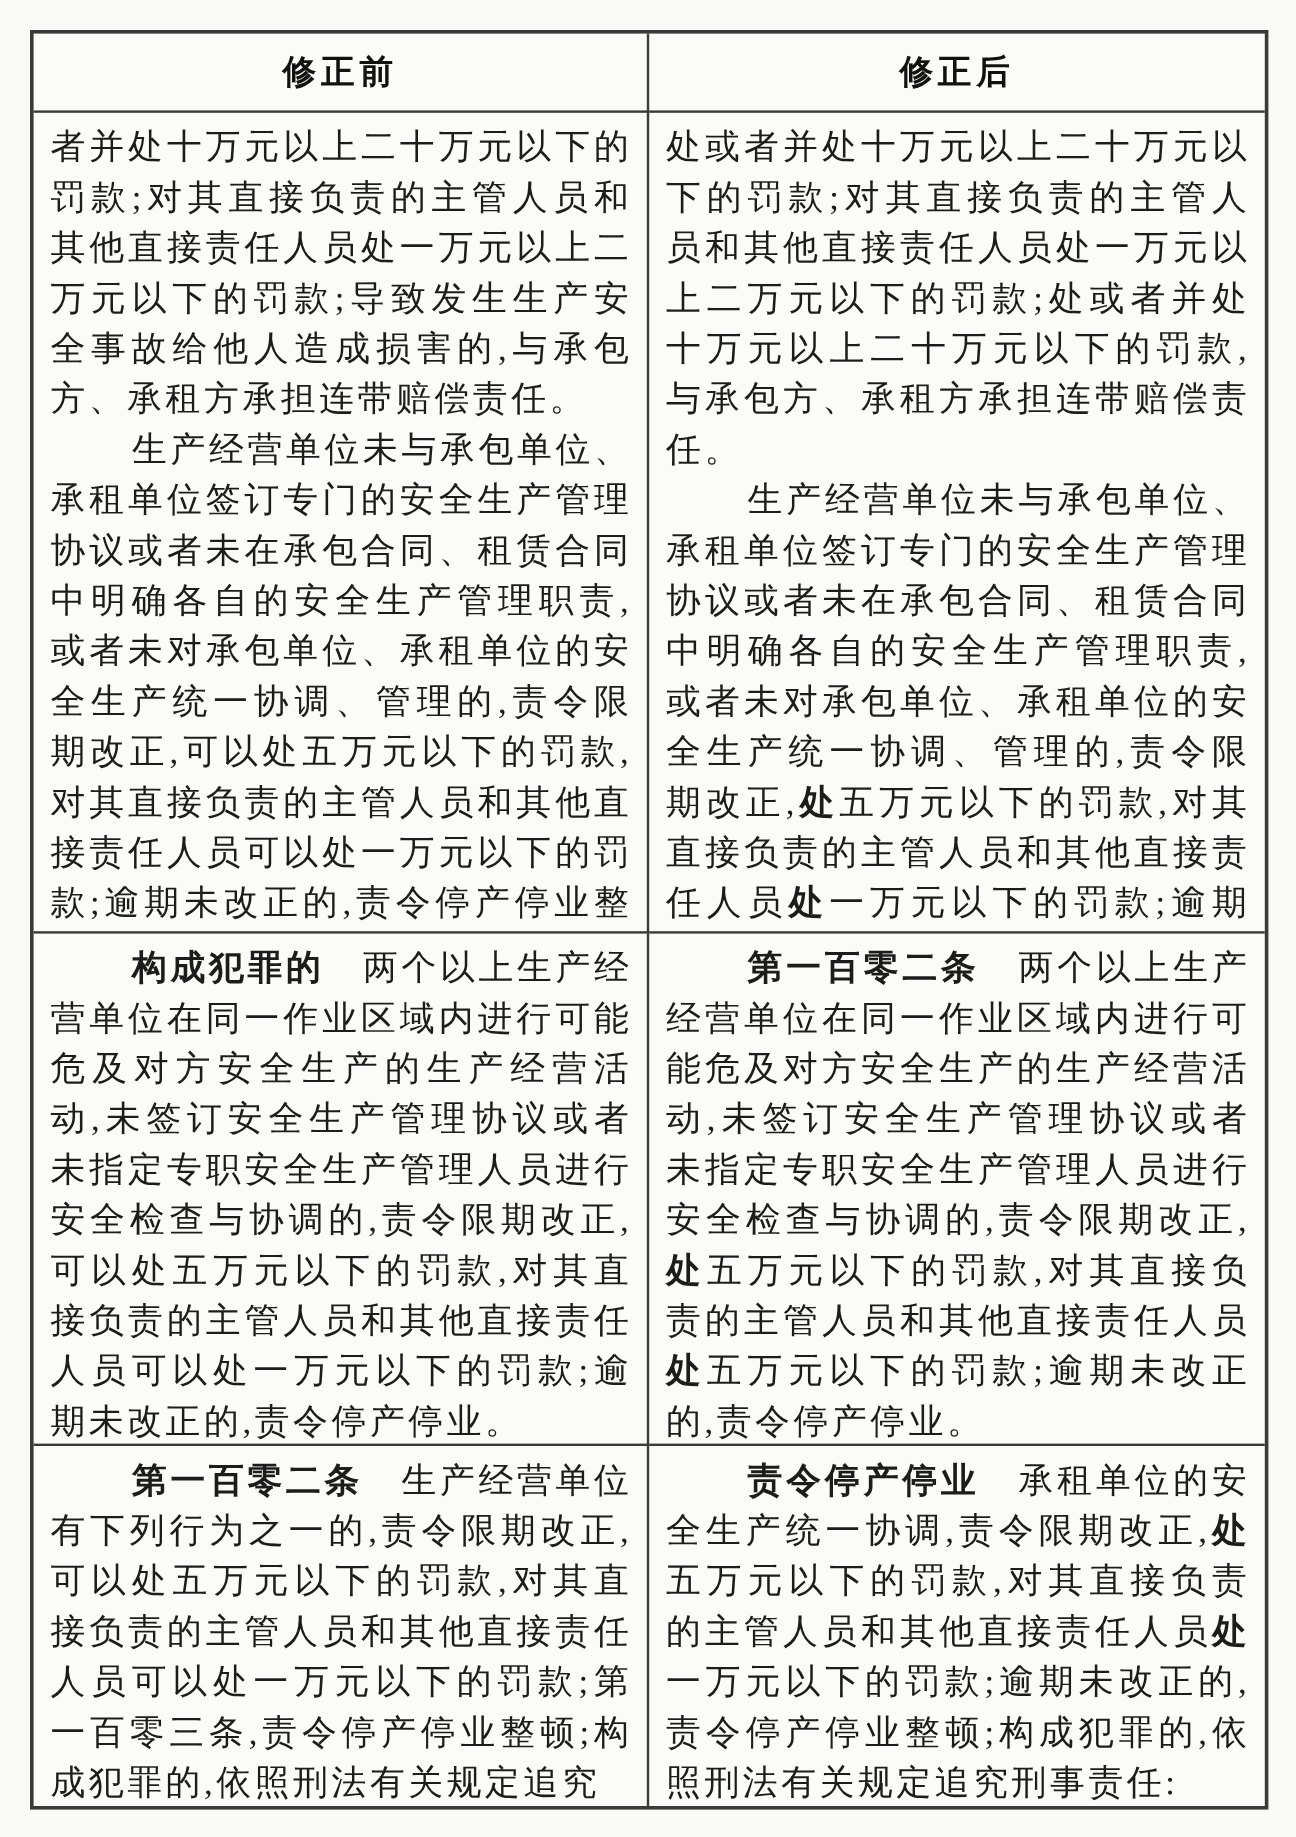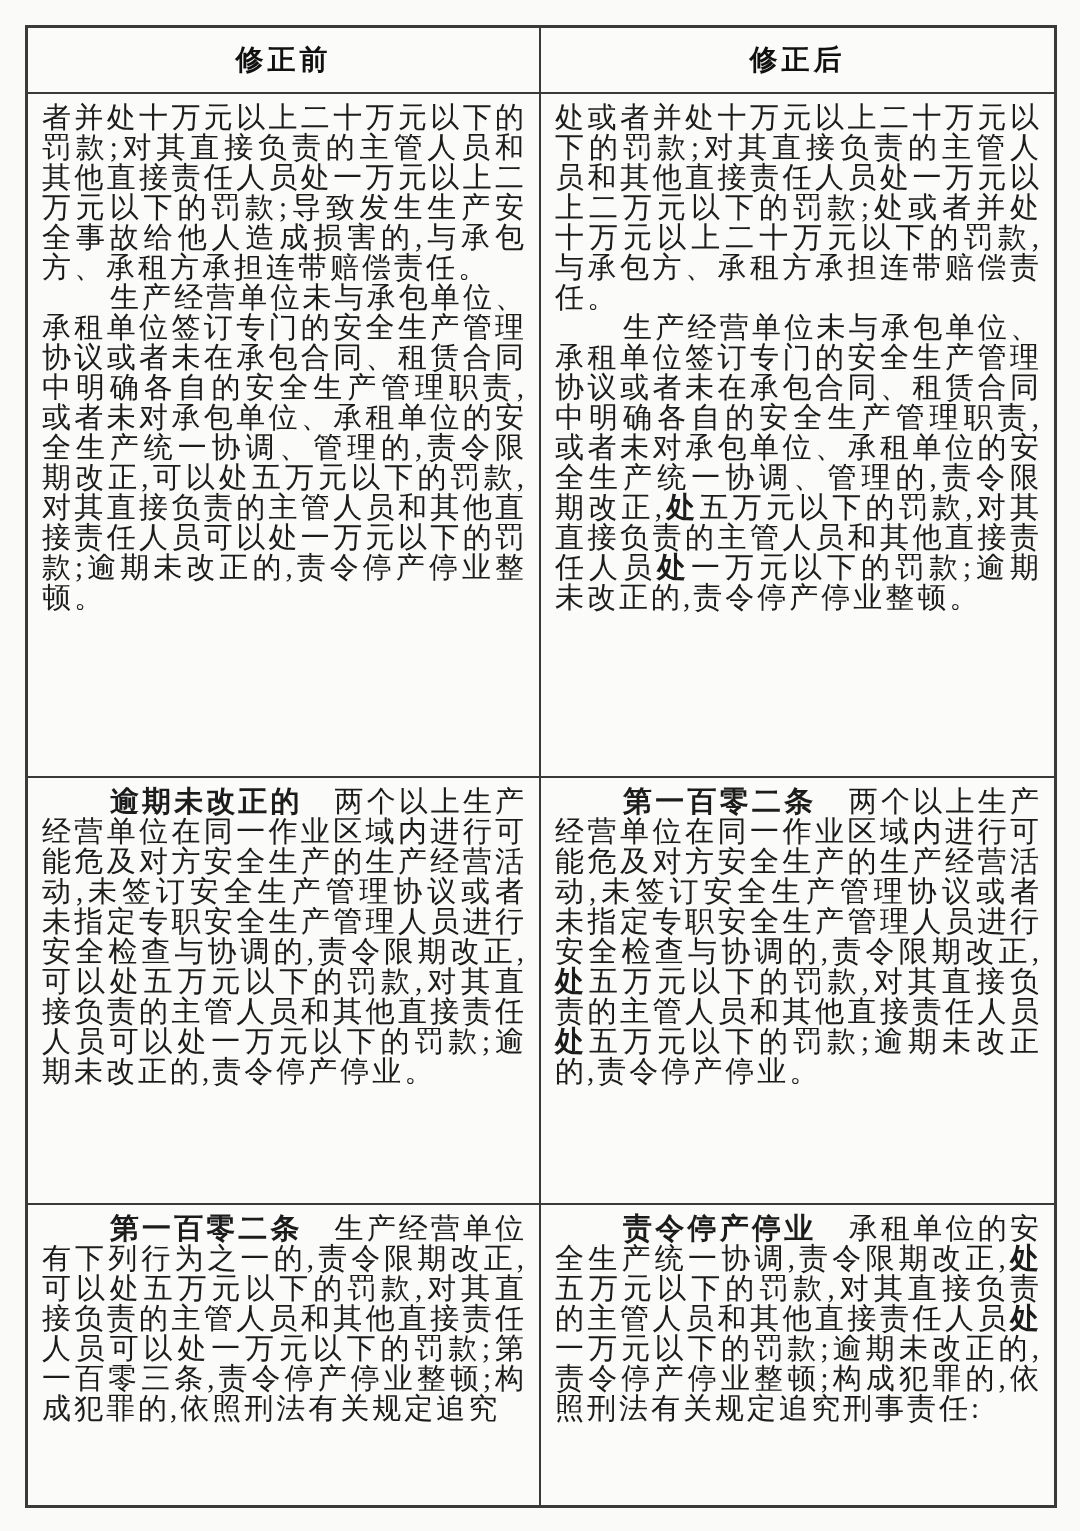--- a/index.html
+++ b/index.html
@@ -44,21 +44,21 @@
     font-family: "Liberation Sans", "DejaVu Sans", sans-serif;
     font-weight: 700;
     font-size: 28px;
     letter-spacing: 4px;
     padding: 11px;
     color: #111;
   }
   .para {
     margin: 0;
     font-size: 29px;
-    line-height: 30px;
+    line-height: 42px;
     letter-spacing: 3px;
     text-align: justify;
     text-justify: inter-ideograph;
     color: #1c1c1c;
   }
   .para.indent { text-indent: 68px; }
   .run { font-weight: 400; }
   .run.bold {
     font-family: "Liberation Sans", "DejaVu Sans", sans-serif;
     font-weight: 700;
@@ -76,21 +76,21 @@
     <div class="cell col-left row-sep">
         <p class="para"><span class="run">者并处十万元以上二十万元以下的罚款;对其直接负责的主管人员和其他直接责任人员处一万元以上二万元以下的罚款;导致发生生产安全事故给他人造成损害的,与承包方、承租方承担连带赔偿责任。</span></p>
         <p class="para indent"><span class="run">生产经营单位未与承包单位、承租单位签订专门的安全生产管理协议或者未在承包合同、租赁合同中明确各自的安全生产管理职责,或者未对承包单位、承租单位的安全生产统一协调、管理的,责令限期改正,可以处五万元以下的罚款,对其直接负责的主管人员和其他直接责任人员可以处一万元以下的罚款;逾期未改正的,责令停产停业整顿。</span></p>
       </div>
     <div class="cell row-sep">
         <p class="para"><span class="run">处或者并处十万元以上二十万元以下的罚款;对其直接负责的主管人员和其他直接责任人员处一万元以上二万元以下的罚款;处或者并处十万元以上二十万元以下的罚款,与承包方、承租方承担连带赔偿责任。</span></p>
         <p class="para indent"><span class="run">生产经营单位未与承包单位、承租单位签订专门的安全生产管理协议或者未在承包合同、租赁合同中明确各自的安全生产管理职责,或者未对承包单位、承租单位的安全生产统一协调、管理的,责令限期改正,</span><span class="run bold">处</span><span class="run">五万元以下的罚款,对其直接负责的主管人员和其他直接责任人员</span><span class="run bold">处</span><span class="run">一万元以下的罚款;逾期未改正的,责令停产停业整顿。</span></p>
       </div>
 
     <div class="cell col-left row-sep">
-        <p class="para indent"><span class="run bold">逾期未改正的</span><span class="run">　两个以上生产经营单位在同一作业区域内进行可能危及对方安全生产的生产经营活动,未签订安全生产管理协议或者未指定专职安全生产管理人员进行安全检查与协调的,责令限期改正,可以处五万元以下的罚款,对其直接负责的主管人员和其他直接责任人员可以处一万元以下的罚款;逾期未改正的,责令停产停业。</span></p>
+        <p class="para indent"><span class="run bold">构成犯罪的</span><span class="run">　两个以上生产经营单位在同一作业区域内进行可能危及对方安全生产的生产经营活动,未签订安全生产管理协议或者未指定专职安全生产管理人员进行安全检查与协调的,责令限期改正,可以处五万元以下的罚款,对其直接负责的主管人员和其他直接责任人员可以处一万元以下的罚款;逾期未改正的,责令停产停业。</span></p>
       </div>
     <div class="cell row-sep">
         <p class="para indent"><span class="run bold">第一百零二条</span><span class="run">　两个以上生产经营单位在同一作业区域内进行可能危及对方安全生产的生产经营活动,未签订安全生产管理协议或者未指定专职安全生产管理人员进行安全检查与协调的,责令限期改正,</span><span class="run bold">处</span><span class="run">五万元以下的罚款,对其直接负责的主管人员和其他直接责任人员</span><span class="run bold">处</span><span class="run">五万元以下的罚款;逾期未改正的,责令停产停业。</span></p>
       </div>
 
     <div class="cell col-left">
         <p class="para indent"><span class="run bold">第一百零二条</span><span class="run">　生产经营单位有下列行为之一的,责令限期改正,可以处五万元以下的罚款,对其直接负责的主管人员和其他直接责任人员可以处一万元以下的罚款;第一百零三条,责令停产停业整顿;构成犯罪的,依照刑法有关规定追究</span></p>
       </div>
     <div class="cell">
         <p class="para indent"><span class="run bold">责令停产停业</span><span class="run">　承租单位的安全生产统一协调,责令限期改正,</span><span class="run bold">处</span><span class="run">五万元以下的罚款,对其直接负责的主管人员和其他直接责任人员</span><span class="run bold">处</span><span class="run">一万元以下的罚款;逾期未改正的,责令停产停业整顿;构成犯罪的,依照刑法有关规定追究刑事责任:</span></p>

